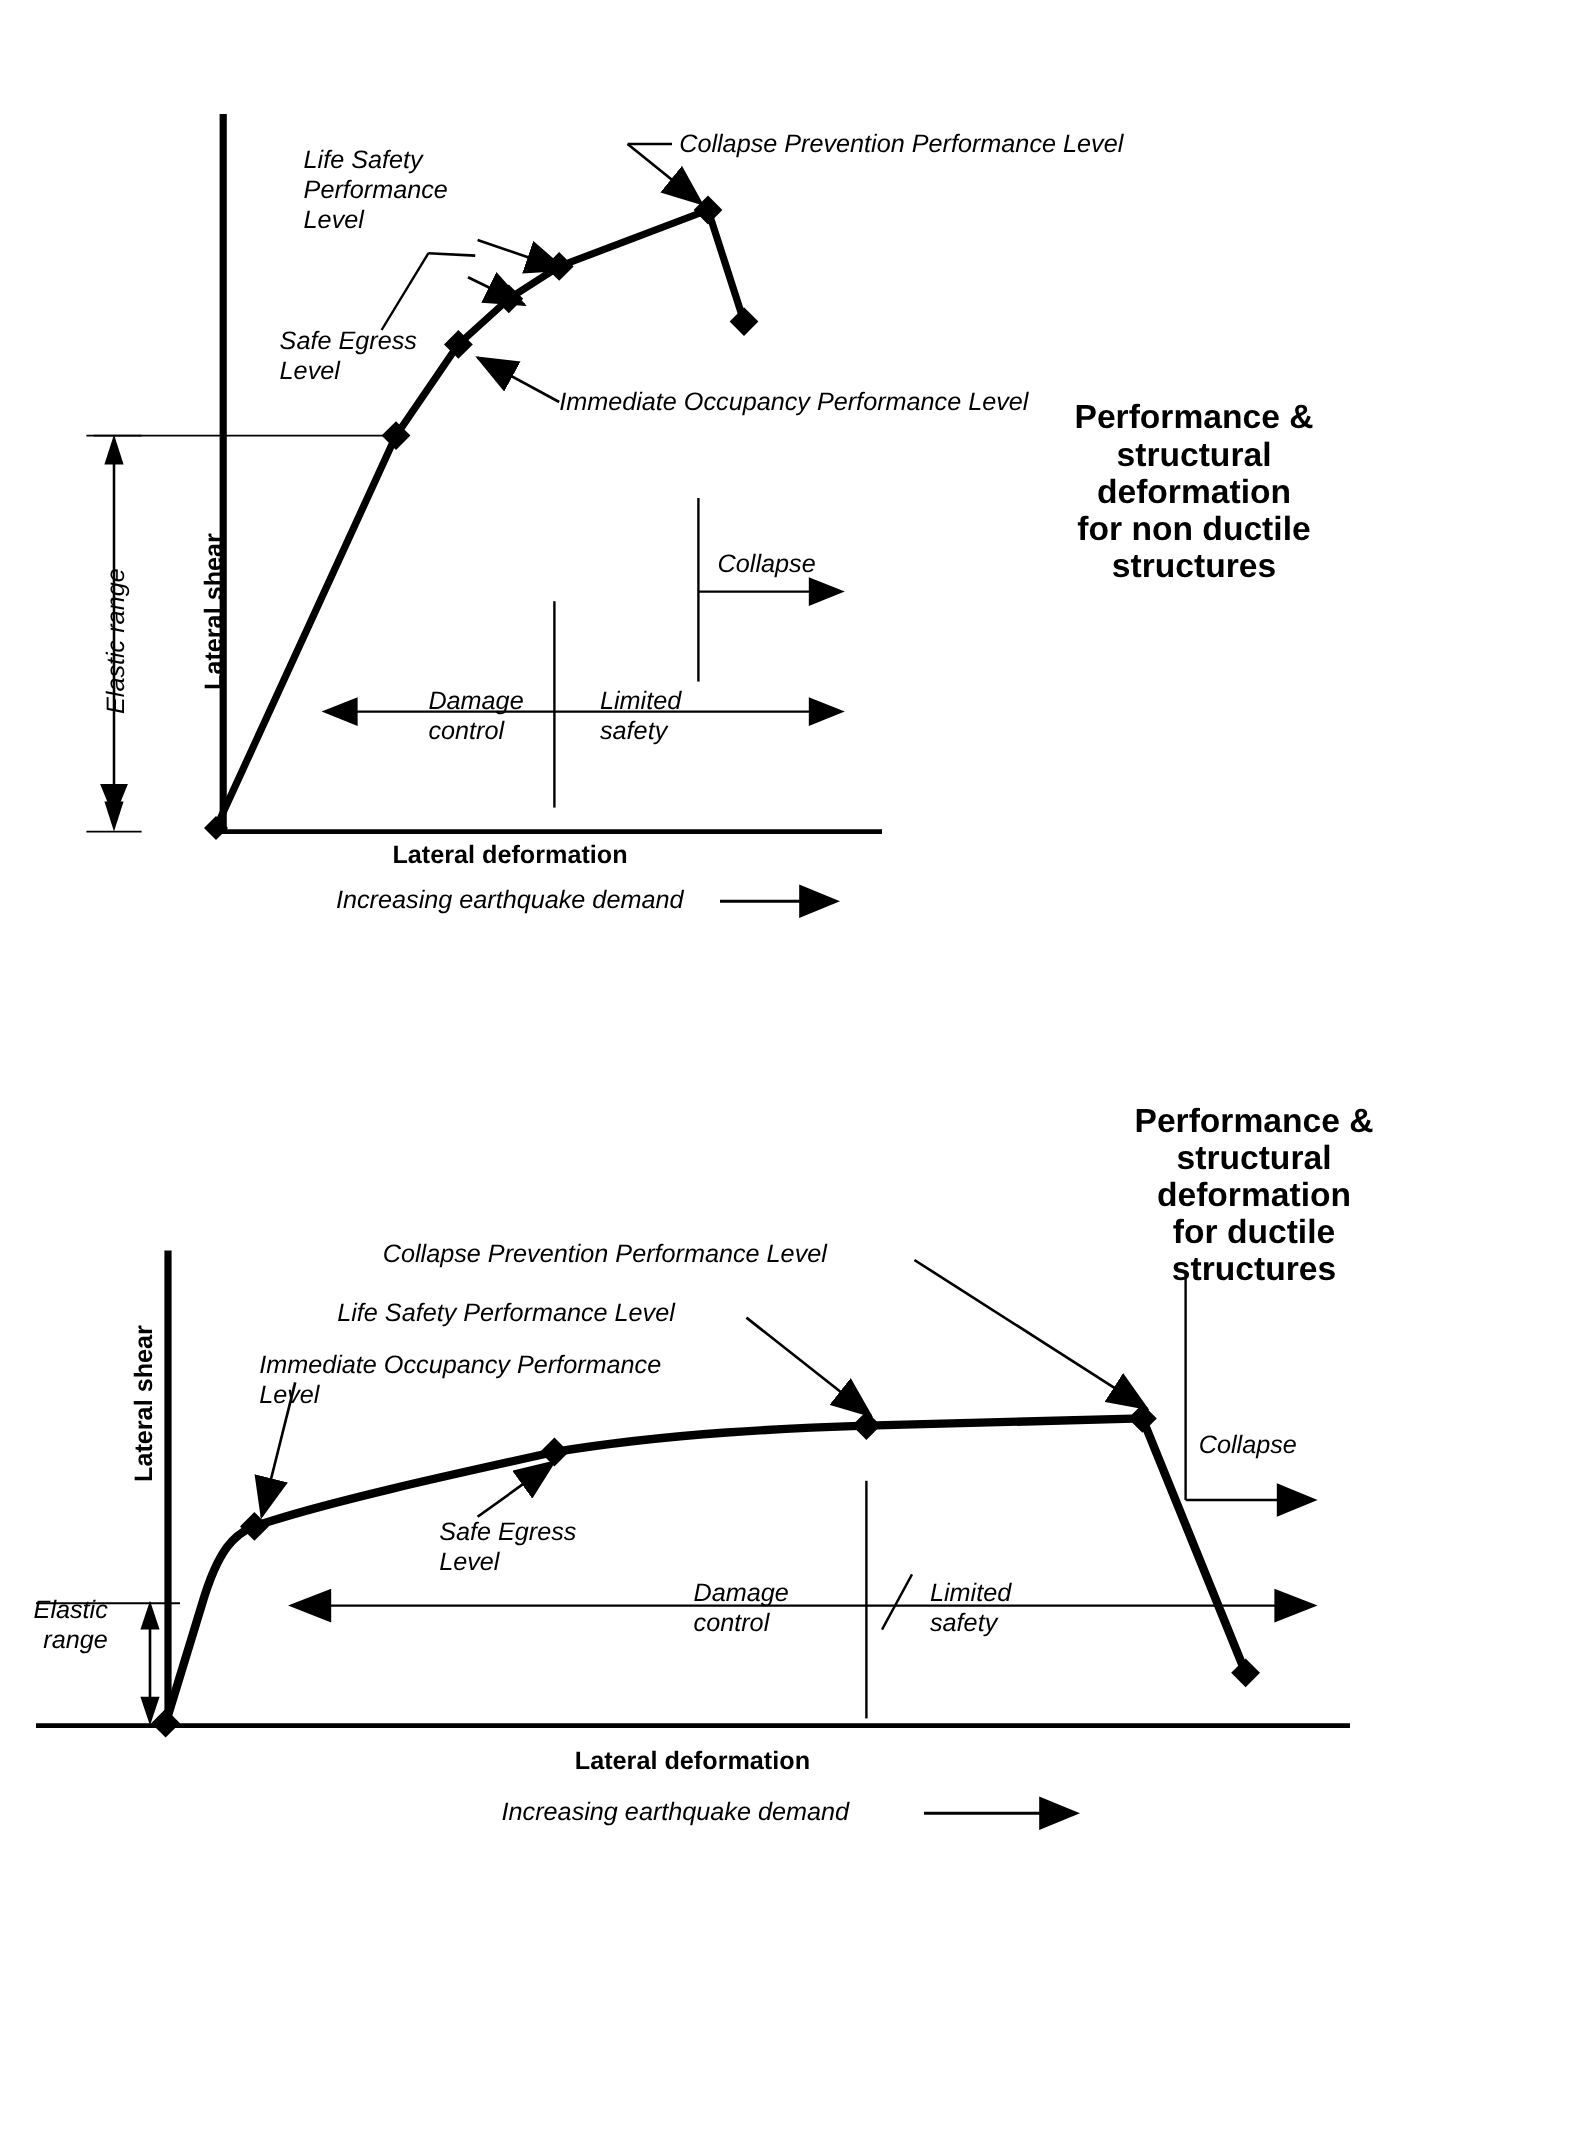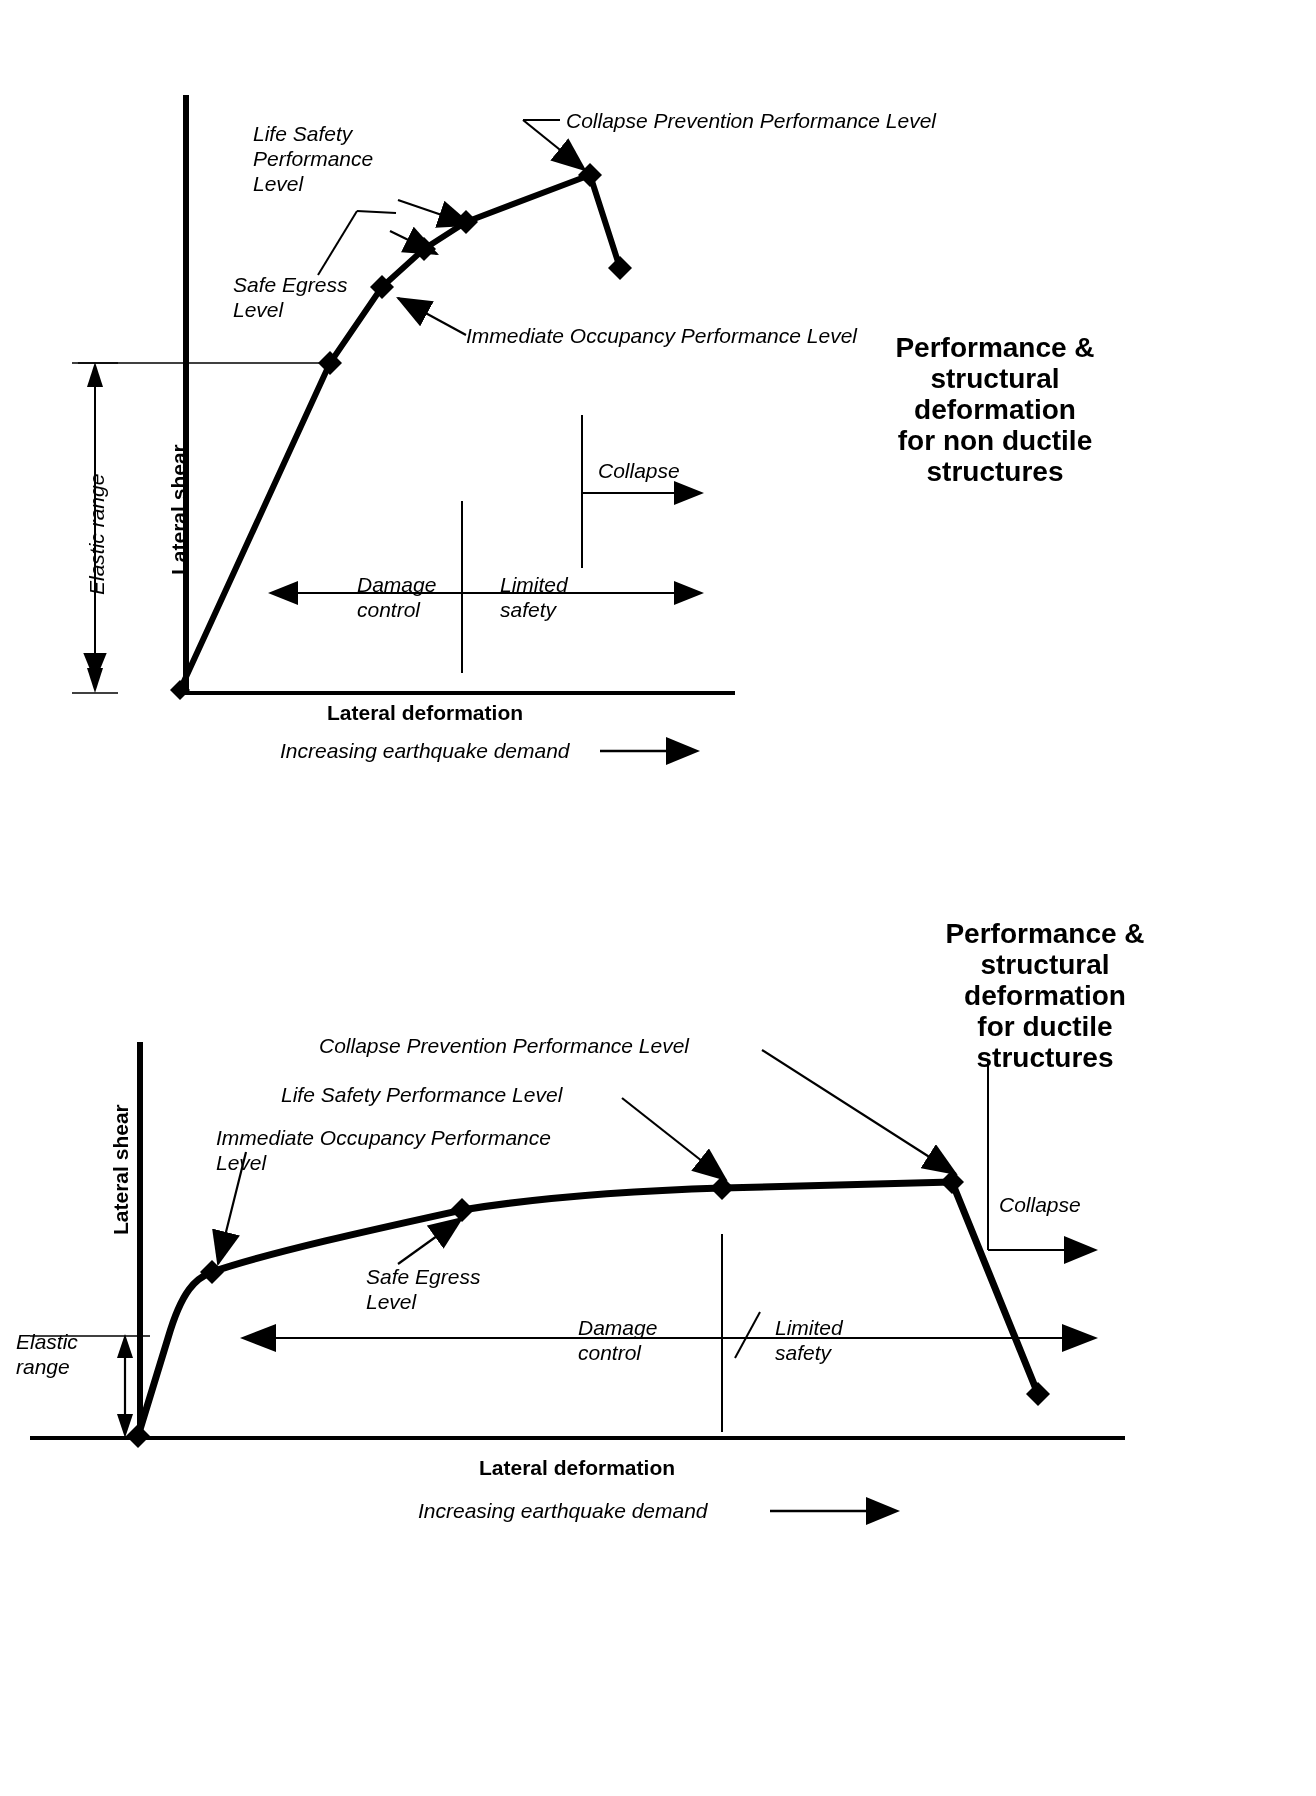--- a/index.html
+++ b/index.html
@@ -215,21 +215,21 @@
   <div class="lbl" style="left:281px; top:222px;">Life Safety Performance Level</div>
 
   <div class="lbl" style="left:194px; top:265px;margin-left:22px;">Immediate Occupancy Performance
 Level</div>
 
   <div class="lbl" style="left:366px; top:404px;">Safe Egress
 Level</div>
 
   <div class="lbl-bold rot-90" style="left:108px; top:375px;">Lateral shear</div>
 
-  <div class="lbl" style="left:16px; top:469px;">Elastic
+  <div class="lbl" style="left:28px; top:469px;text-align:right;">Elastic
 range</div>
 
   <div class="lbl" style="left:578px; top:455px;">Damage
 control</div>
 
   <div class="lbl" style="left:775px; top:455px;">Limited
 safety</div>
 
   <div class="lbl" style="left:999px; top:332px;">Collapse</div>
 

